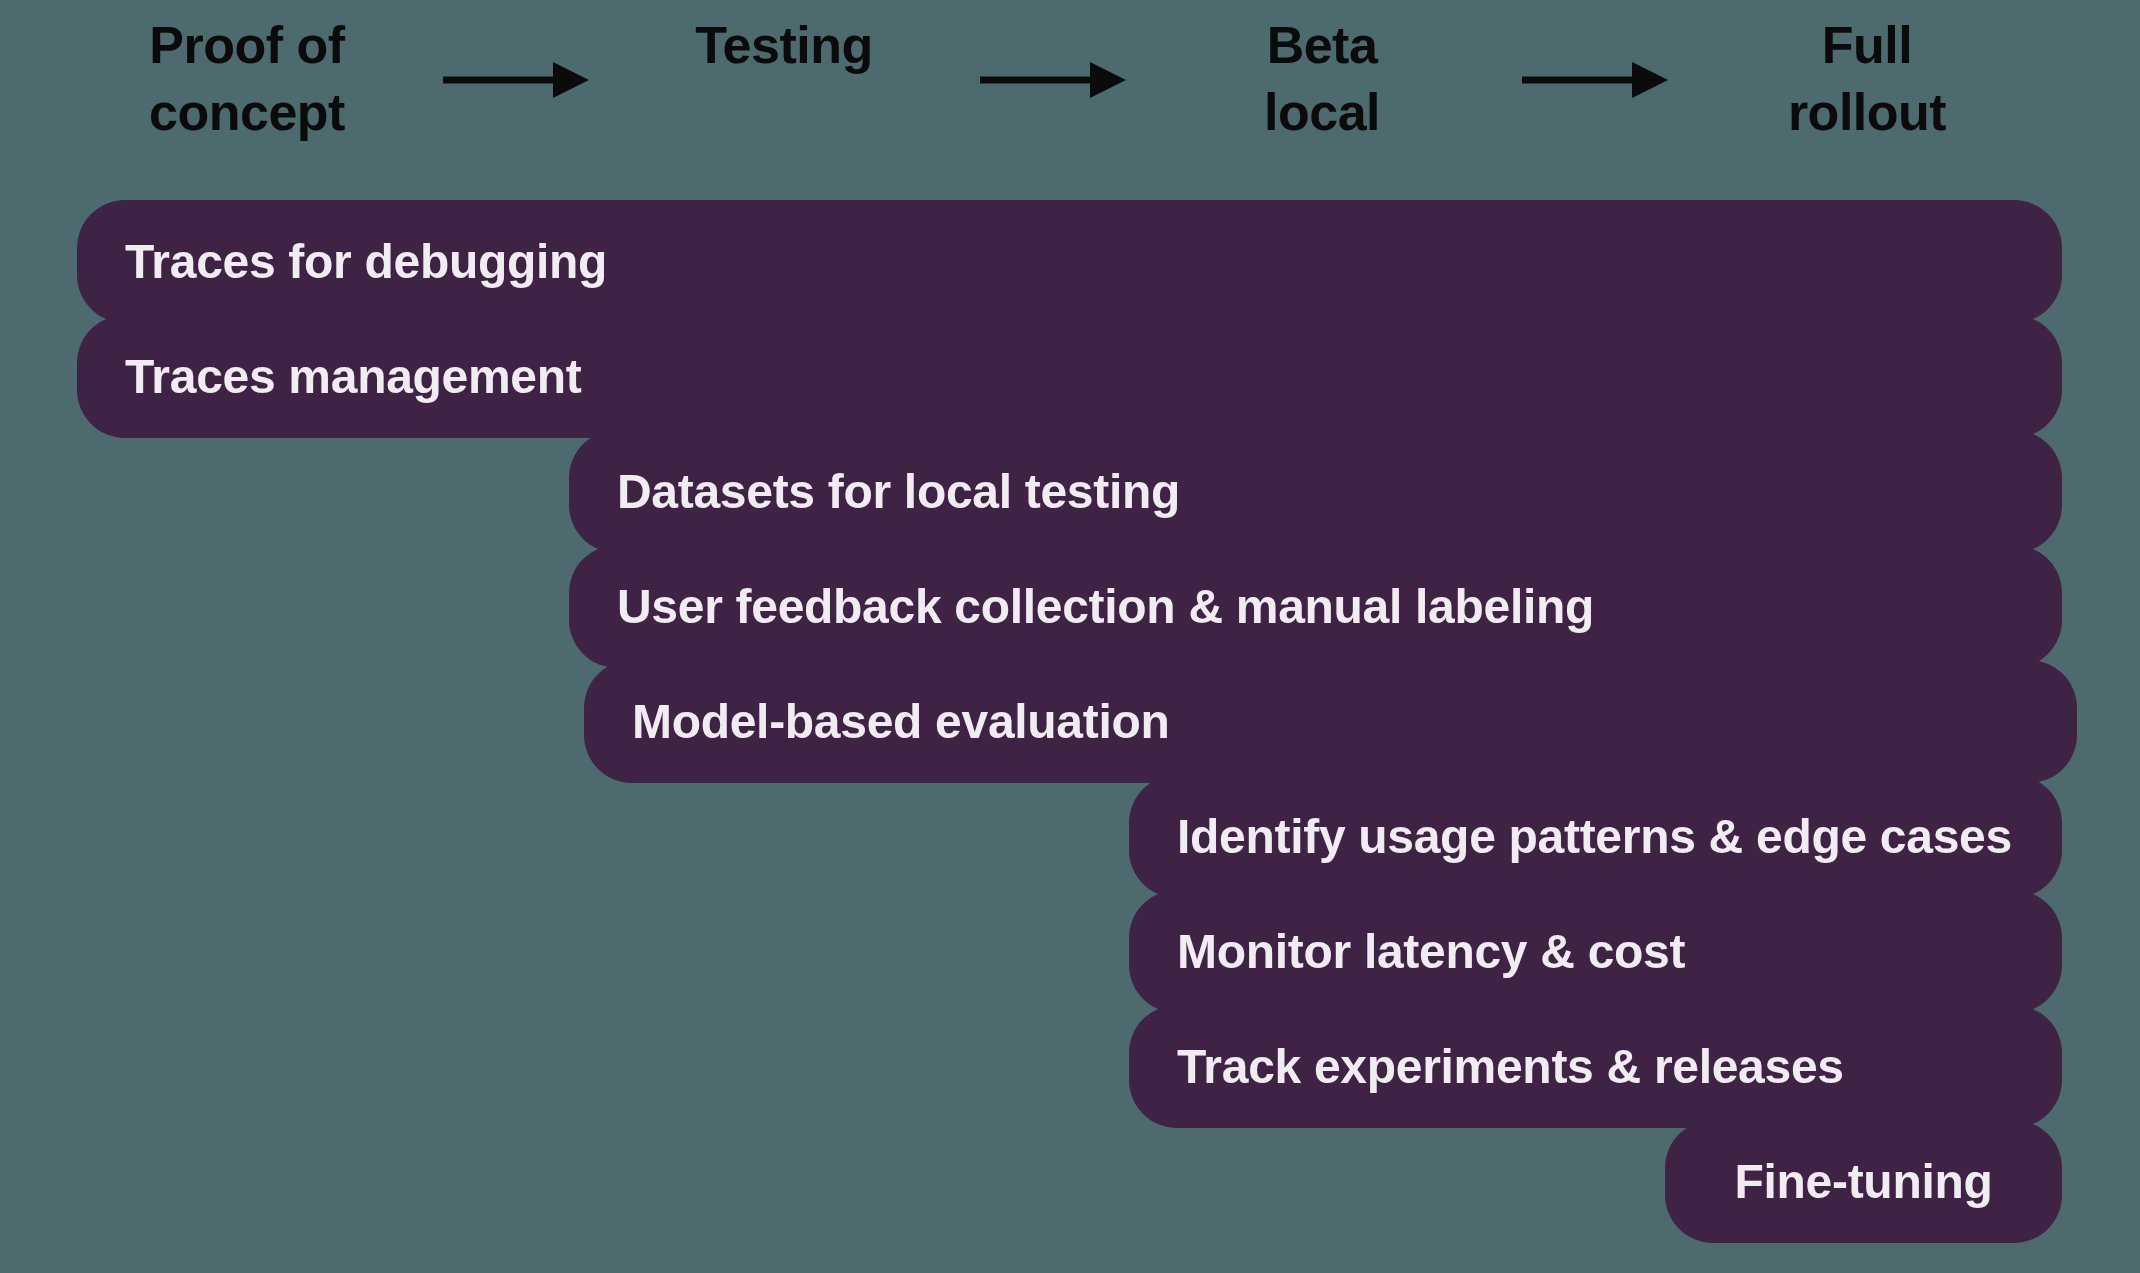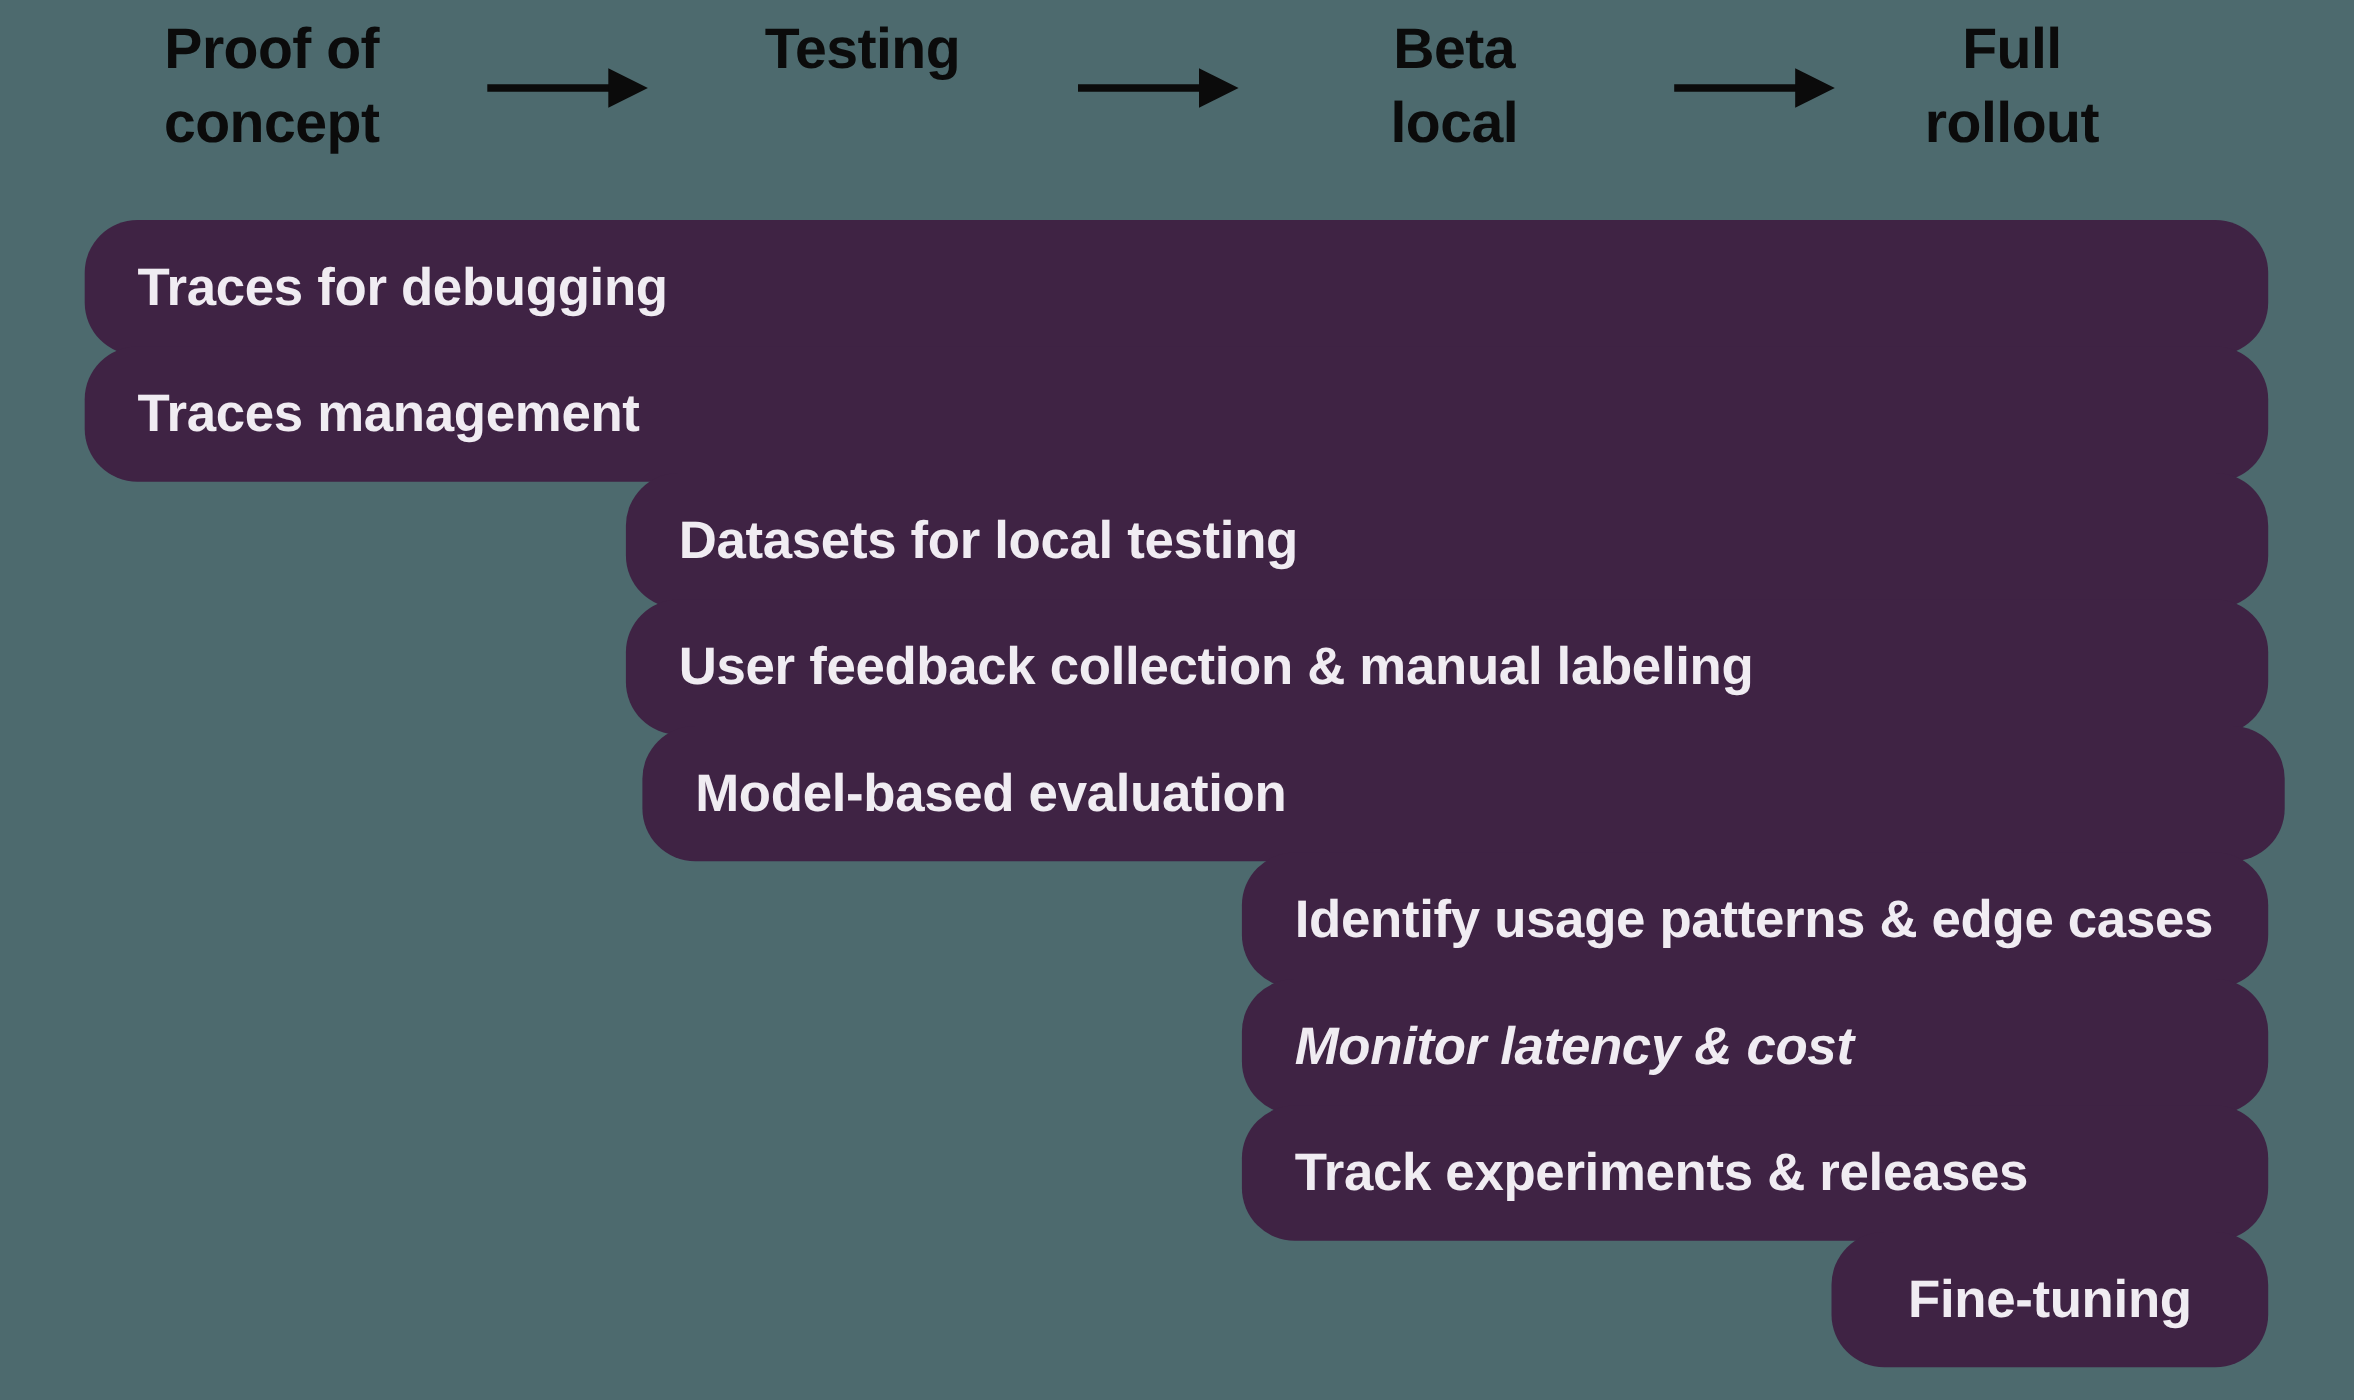--- a/index.html
+++ b/index.html
@@ -31,21 +31,21 @@
     text-align: center;
     color: var(--header-text);
     font-size: 52px;
     line-height: 67px;
     font-weight: 700;
     letter-spacing: -0.5px;
   }
   .stage-1 { left: 247px; }
   .stage-2 { left: 784px; }
   .stage-3 { left: 1322px; }
-  .stage-4 { left: 1829px; }
+  .stage-4 { left: 1867px; }
   .stage span { display: block; }
 
   
   .arrow {
     position: absolute;
     top: 58px;
     width: 150px; height: 44px;
     color: var(--arrow);
   }
   .arrow-1 { left: 441px; }
@@ -67,21 +67,21 @@
     align-items: center;
     padding: 0 48px;
     white-space: nowrap;
   }
   .bar-1 { left: 77px;   top: 200px;  width: 1985px; }
   .bar-2 { left: 77px;   top: 315px;  width: 1985px; }
   .bar-3 { left: 569px;  top: 430px;  width: 1493px; }
   .bar-4 { left: 569px;  top: 545px;  width: 1493px; }
   .bar-5 { left: 584px;  top: 660px;  width: 1493px; text-align: center; }
   .bar-6 { left: 1129px; top: 775px;  width: 933px; }
-  .bar-7 { left: 1129px; top: 890px;  width: 933px; font-style: italic; }
+  .bar-7 { left: 1129px; top: 890px;  width: 933px; }
   .bar-8 { left: 1129px; top: 1005px; width: 933px; }
   .bar-9 { left: 1665px; top: 1120px; width: 397px; justify-content: center; padding: 0 10px; text-align: center; }
 </style>
 </head>
 <body>
 
 <div class="canvas">
 
   <div class="stage stage-1">
     <span>Proof of</span>

